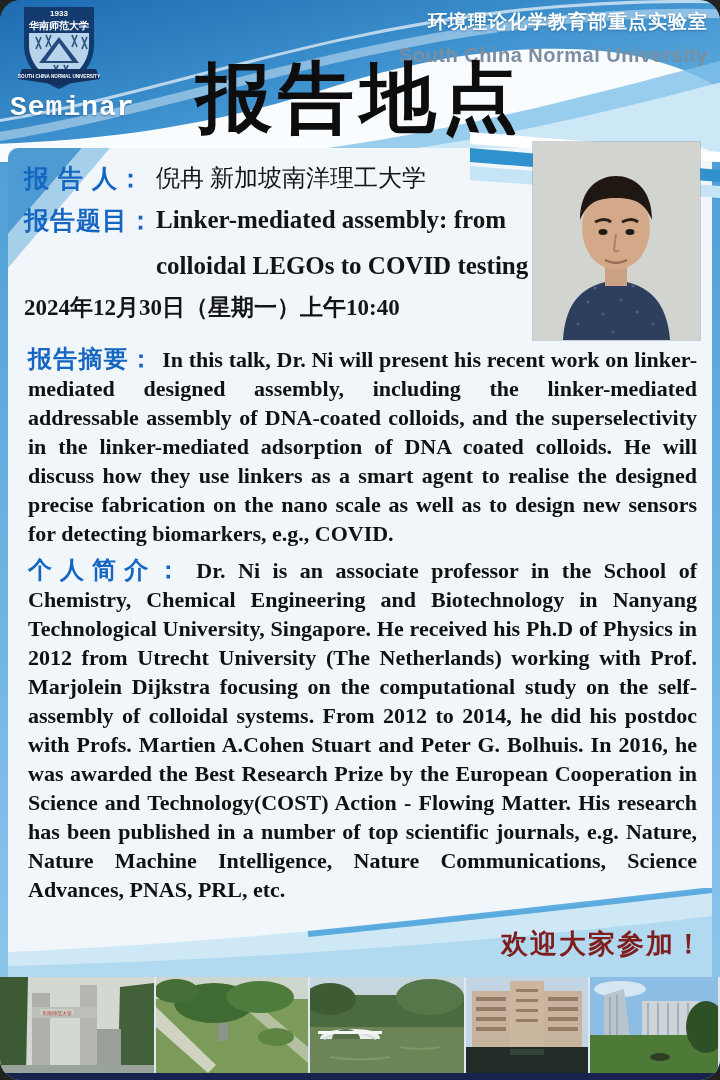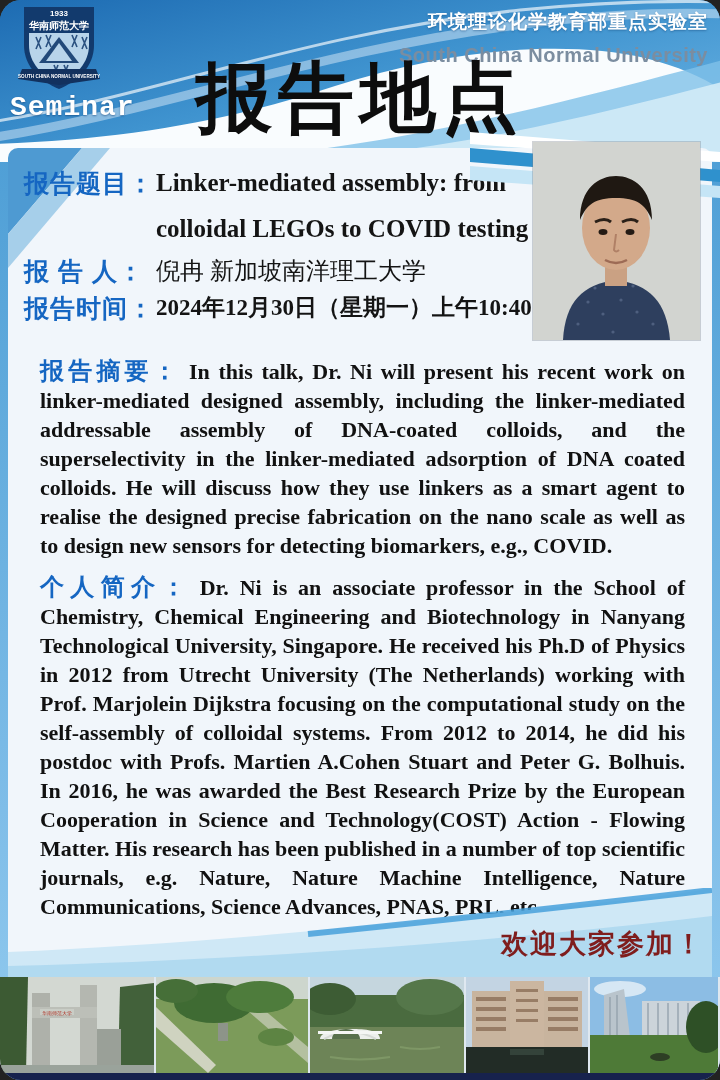--- a/index.html
+++ b/index.html
@@ -33,21 +33,21 @@
   .ilabel{flex:0 0 132px;color:#1566c2;font-weight:700;font-size:25px;line-height:36px;
     letter-spacing:1px;white-space:nowrap;}
   .ival{font-family:"Liberation Serif",serif;color:#141414;font-size:24px;line-height:36px;}
   .irow.title-row .ilabel{line-height:46px}
   .irow.title-row .ival{font-weight:700;font-size:25px;line-height:46px}
   .irow.time-row .ival,.irow.place-row .ival{font-weight:700;font-size:23px;white-space:nowrap}
   .irow{margin-bottom:1px}
   .speaker-photo{position:absolute;left:533px;top:142px;width:167px;height:198px;z-index:5;
     box-shadow:0 0 0 1px rgba(120,130,140,.35);}
   .text-col{position:absolute;top:196px;left:20px;right:15px;z-index:3}
-  .para{margin:12px;text-align:justify;font-family:"Liberation Serif",serif;font-weight:700;
+  .para{margin:0;text-align:justify;font-family:"Liberation Serif",serif;font-weight:700;
     color:#111;font-size:22px;line-height:29px;}
   .para + .para{margin-top:7px}
   .plabel{font-family:"Liberation Sans",sans-serif;color:#1566c2;font-weight:700;
     font-size:24px;letter-spacing:1px;padding-right:8px;}
   .welcome{position:absolute;right:8px;top:778px;z-index:6;color:#7f1d1d;font-weight:900;
     font-size:27px;letter-spacing:2px;}
   .bottom-swoosh{position:absolute;left:0;bottom:0;z-index:4}
   
   .photo-strip{position:absolute;left:0;top:977px;width:720px;height:96px;z-index:3;
     display:flex;gap:2px;background:#dfe8f0;}
@@ -93,33 +93,32 @@
   <div class="univ-en">South China Normal University</div>
   <div class="big-title">报告地点</div>
 
   <div class="panel">
     <svg class="corner-tl" width="104" height="122" viewBox="0 0 104 122">
       <polygon points="0,0 74,0 0,86" fill="#4e9ad2"></polygon>
       <polygon points="0,86 74,0 102,0 0,120" fill="#a6cfea"></polygon>
     </svg>
 
     <div class="info-rows">
+      <div class="irow">
+        <span class="ilabel">报 告 人：</span>
+        <span class="ival">倪冉 新加坡南洋理工大学</span>
+      </div>
       <div class="irow title-row">
         <span class="ilabel">报告题目：</span>
         <span class="ival">
           <span style="display:block">Linker-mediated assembly: from</span>
           <span style="display:block">colloidal LEGOs to COVID testing</span>
         </span>
       </div>
-      <div class="irow">
-        <span class="ilabel">报 告 人：</span>
-        <span class="ival">倪冉 新加坡南洋理工大学</span>
-      </div>
       <div class="irow time-row">
-        <span class="ilabel">报告时间：</span>
         <span class="ival">2024年12月30日（星期一）上午10:40</span>
       </div>
     </div>
 
     <div class="text-col">
       <p class="para"><span class="plabel">报告摘要：</span><span>In this talk, Dr. Ni will present his recent work on linker-mediated designed assembly, including the linker-mediated addressable assembly of DNA-coated colloids, and the superselectivity in the linker-mediated adsorption of DNA coated colloids. He will discuss how they use linkers as a smart agent to realise the designed precise fabrication on the nano scale as well as to design new sensors for detecting biomarkers, e.g., COVID.</span></p>
       <p class="para"><span class="plabel">个人简介：</span><span>Dr. Ni is an associate professor in the School of Chemistry, Chemical Engineering and Biotechnology in Nanyang Technological University, Singapore. He received his Ph.D of Physics in 2012 from Utrecht University (The Netherlands) working with Prof. Marjolein Dijkstra focusing on the computational study on the self-assembly of colloidal systems. From 2012 to 2014, he did his postdoc with Profs. Martien A.Cohen Stuart and Peter G. Bolhuis. In 2016, he was awarded the Best Research Prize by the European Cooperation in Science and Technology(COST) Action - Flowing Matter. His research has been published in a number of top scientific journals, e.g. Nature, Nature Machine Intelligence, Nature Communications, Science Advances, PNAS, PRL, etc.</span></p>
     </div>
 
     <div class="welcome">欢迎大家参加！</div>

